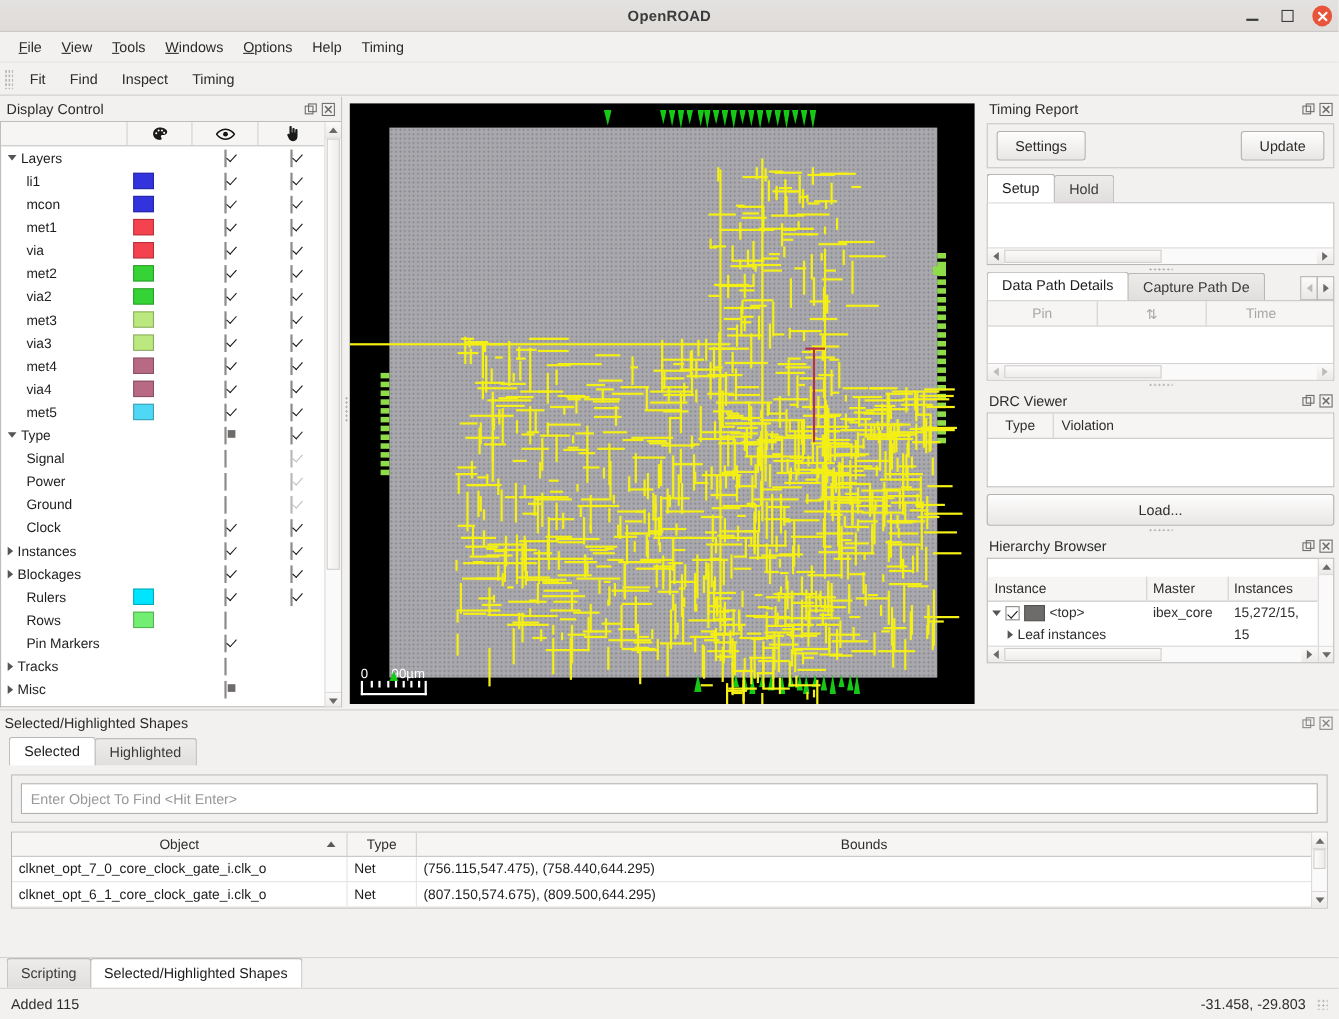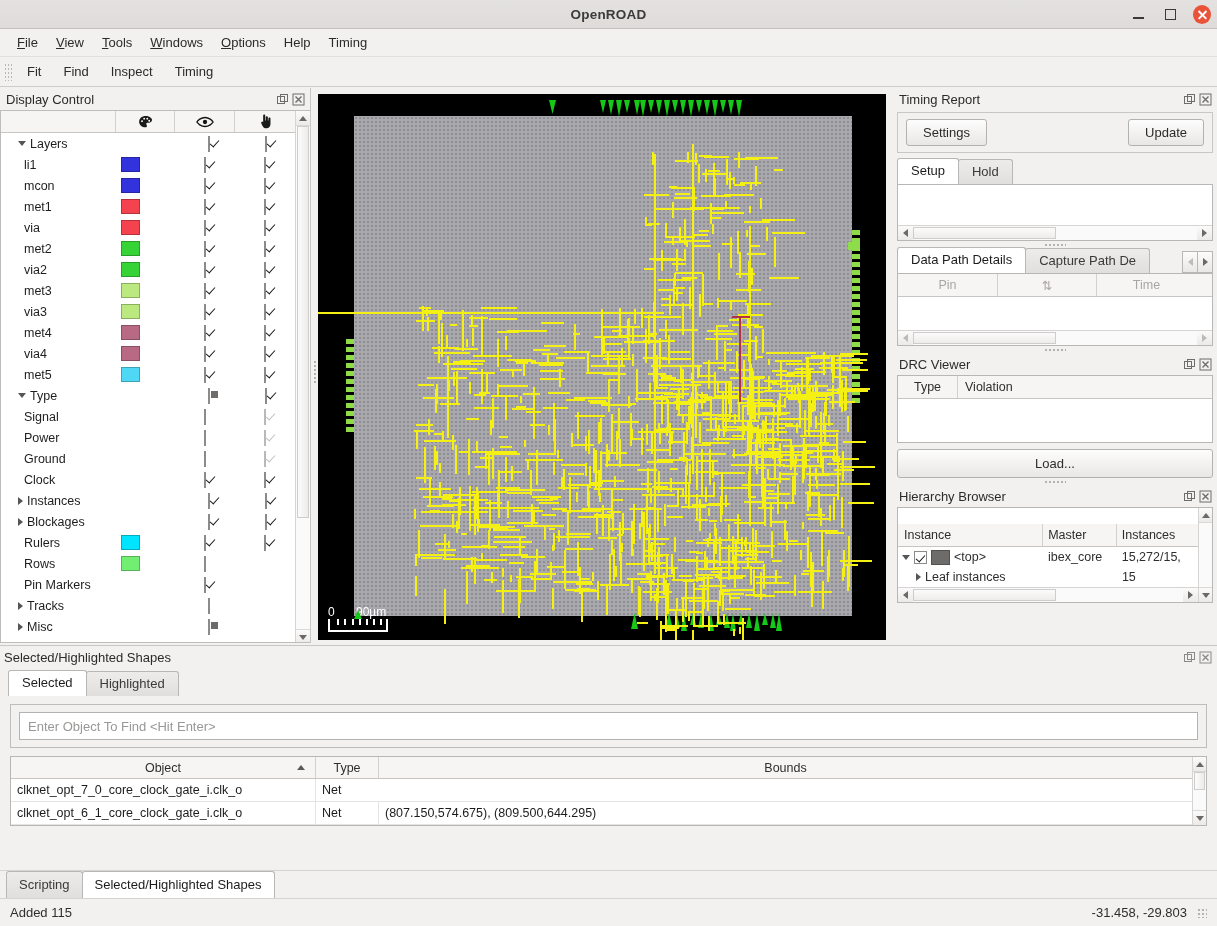--- a/index.html
+++ b/index.html
@@ -82,21 +82,21 @@
   .dch.sel { width: 60px; border-right: none; }
   .row {
     display: flex; height: 21px; align-items: center; font-size: 12.5px; color: #1e1e1e;
   }
   .row .nm { width: 115px; display: flex; align-items: center; }
   .row .c-col { width: 60px; display: flex; align-items: center; justify-content: flex-start; padding-left: 5px;}
   .row .v-col { width: 60px; display: flex; align-items: center; justify-content: center; }
   .row .s-col { width: 60px; display: flex; align-items: center; justify-content: center; }
   .arrow-down { width:0;height:0;border-left:4.5px solid transparent;border-right:4.5px solid transparent;border-top:5px solid #555; margin-right:4px;}
   .arrow-right { width:0;height:0;border-top:4.5px solid transparent;border-bottom:4.5px solid transparent;border-left:5px solid #555; margin-right:4px;}
-  .ind0 { padding-left: 6px; margin-left: 11px; }
+  .ind0 { padding-left: 6px; }
   .ind1 { padding-left: 23px; }
   .swatch { width: 19px; height: 15px; border: 1px solid rgba(0,0,0,.25); }
   .cb { width: 13px; height: 13px; border: 1px solid #8d8b89; background: #fff; position: relative; }
   .cb.on:after {
     content:""; position:absolute; left:3px; top:1px; width:4px; height:8px;
     border:solid #1a1a1a; border-width:0 1.7px 1.7px 0; transform: rotate(42deg);
   }
   .cb.partial:after {
     content:""; position:absolute; left:2px; top:2px; width:7px; height:7px; background:#6e6c6a;
   }
@@ -2080,20 +2080,21 @@
             <span>Object</span>
             <span class="sortasc"></span>
           </div>
           <div class="oth" style="width:63px">Type</div>
           <div class="oth" style="flex:1">Bounds</div>
         </div>
         <div id="shapeRows">
             <div class="ot-row">
               <div class="otc" style="width: 305px;">clknet_opt_7_0_core_clock_gate_i.clk_o</div>
               <div class="otc" style="width: 63px;">Net</div>
+              <div class="otc" style="flex: 1 1 0%;">(756.115,547.475), (758.440,644.295)</div>
             </div>
             <div class="ot-row">
               <div class="otc" style="width: 305px;">clknet_opt_6_1_core_clock_gate_i.clk_o</div>
               <div class="otc" style="width: 63px;">Net</div>
               <div class="otc" style="flex: 1 1 0%;">(807.150,574.675), (809.500,644.295)</div>
             </div>
           </div>
       </div>
       <div class="vscroll" style="width:14px;">
         <div class="vs-arrow">

